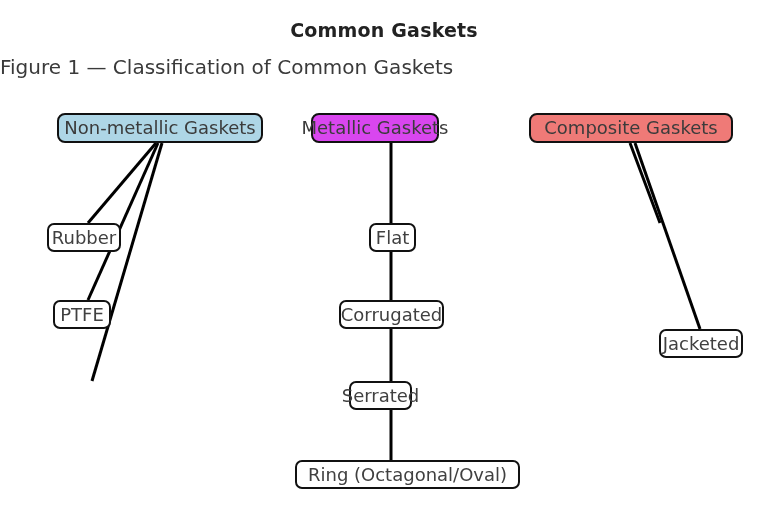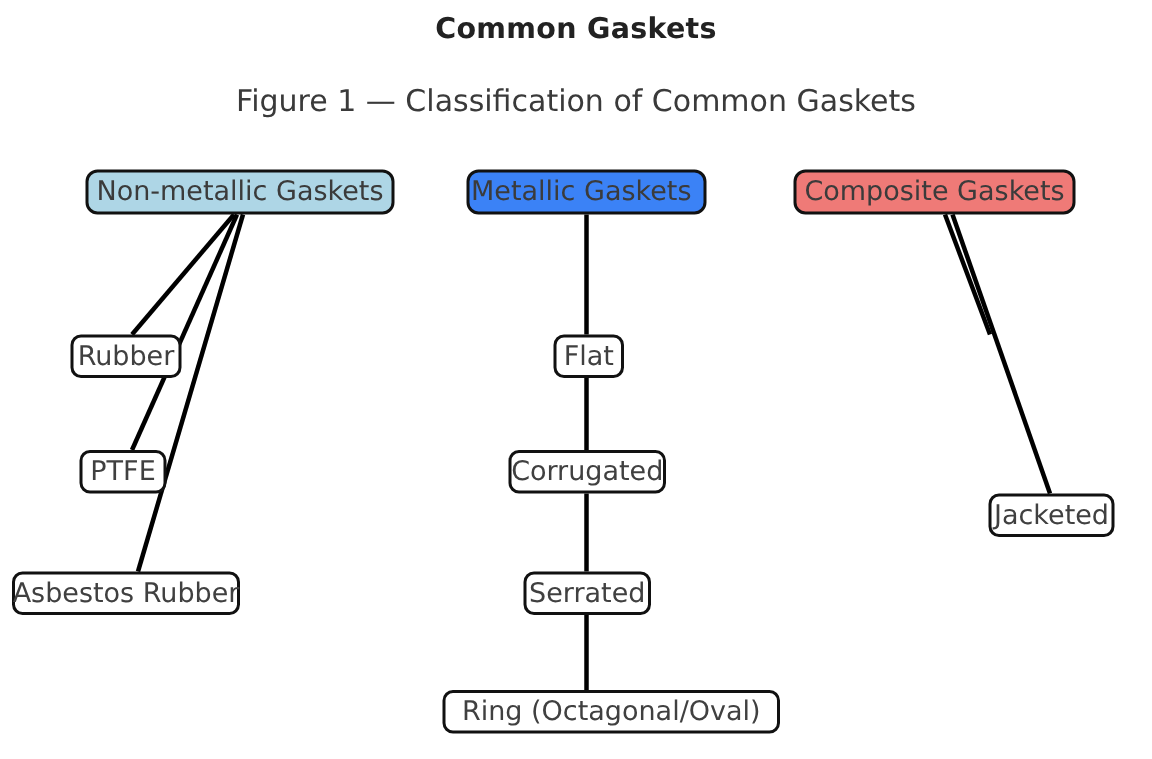--- a/index.html
+++ b/index.html
@@ -23,34 +23,33 @@
     position: absolute;
     left: 0;
     top: 0;
     width: 768px;
     height: 506px;
     pointer-events: none;
   }
   .title {
     position: absolute;
     left: 0;
-    top: 8px;
+    top: 19px;
     width: 768px;
     text-align: center;
     font-size: 19px;
     font-weight: bold;
     color: #222222;
     letter-spacing: 0.2px;
   }
   .subtitle {
     position: absolute;
     left: 0;
     top: 55px;
     width: 768px;
-    text-align: center;
     font-size: 20px;
     font-weight: normal;
     color: #3a3a3a;
   }
   .node {
     position: absolute;
     box-sizing: border-box;
     display: flex;
     align-items: center;
     justify-content: center;
@@ -102,45 +101,42 @@
   </div>
 
   <div class="node" style="left:47px; top:223px; width:74px;">
     <span>Rubber</span>
   </div>
 
   <div class="node" style="left:53px; top:300px; width:58px;">
     <span>PTFE</span>
   </div>
 
-  <div class="node" style="left:8px; top:381px; width:152px;">
-    <span>Asbestos Rubber</span>
-  </div>
 
-  <div class="node root" style="left:311px; top:113px; width:160px; background:#3b82f6;justify-content:flex-end;">
+  <div class="node root" style="left:311px; top:113px; width:128px; background:#d946ef;">
     <span>Metallic Gaskets</span>
   </div>
 
   <div class="node" style="left:369px; top:223px; width:47px;">
     <span>Flat</span>
   </div>
 
   <div class="node" style="left:339px; top:300px; width:105px;justify-content:center;">
     <span>Corrugated</span>
   </div>
 
-  <div class="node" style="left:349px; top:381px; width:85px;align-items:center;">
+  <div class="node" style="left:349px; top:381px; width:63px;align-items:center;">
     <span>Serrated</span>
   </div>
 
   <div class="node" style="left:295px; top:460px; width:225px;">
     <span>Ring (Octagonal/Oval)</span>
   </div>
 
-  <div class="node root" style="left:529px; top:113px; width:188px; background:#ef7a77;">
+  <div class="node root" style="left:529px; top:113px; width:204px; background:#ef7a77;">
     <span>Composite Gaskets</span>
   </div>
 
 
   <div class="node" style="left:659px; top:329px; width:84px;">
     <span>Jacketed</span>
   </div>
 
 </div>
 

